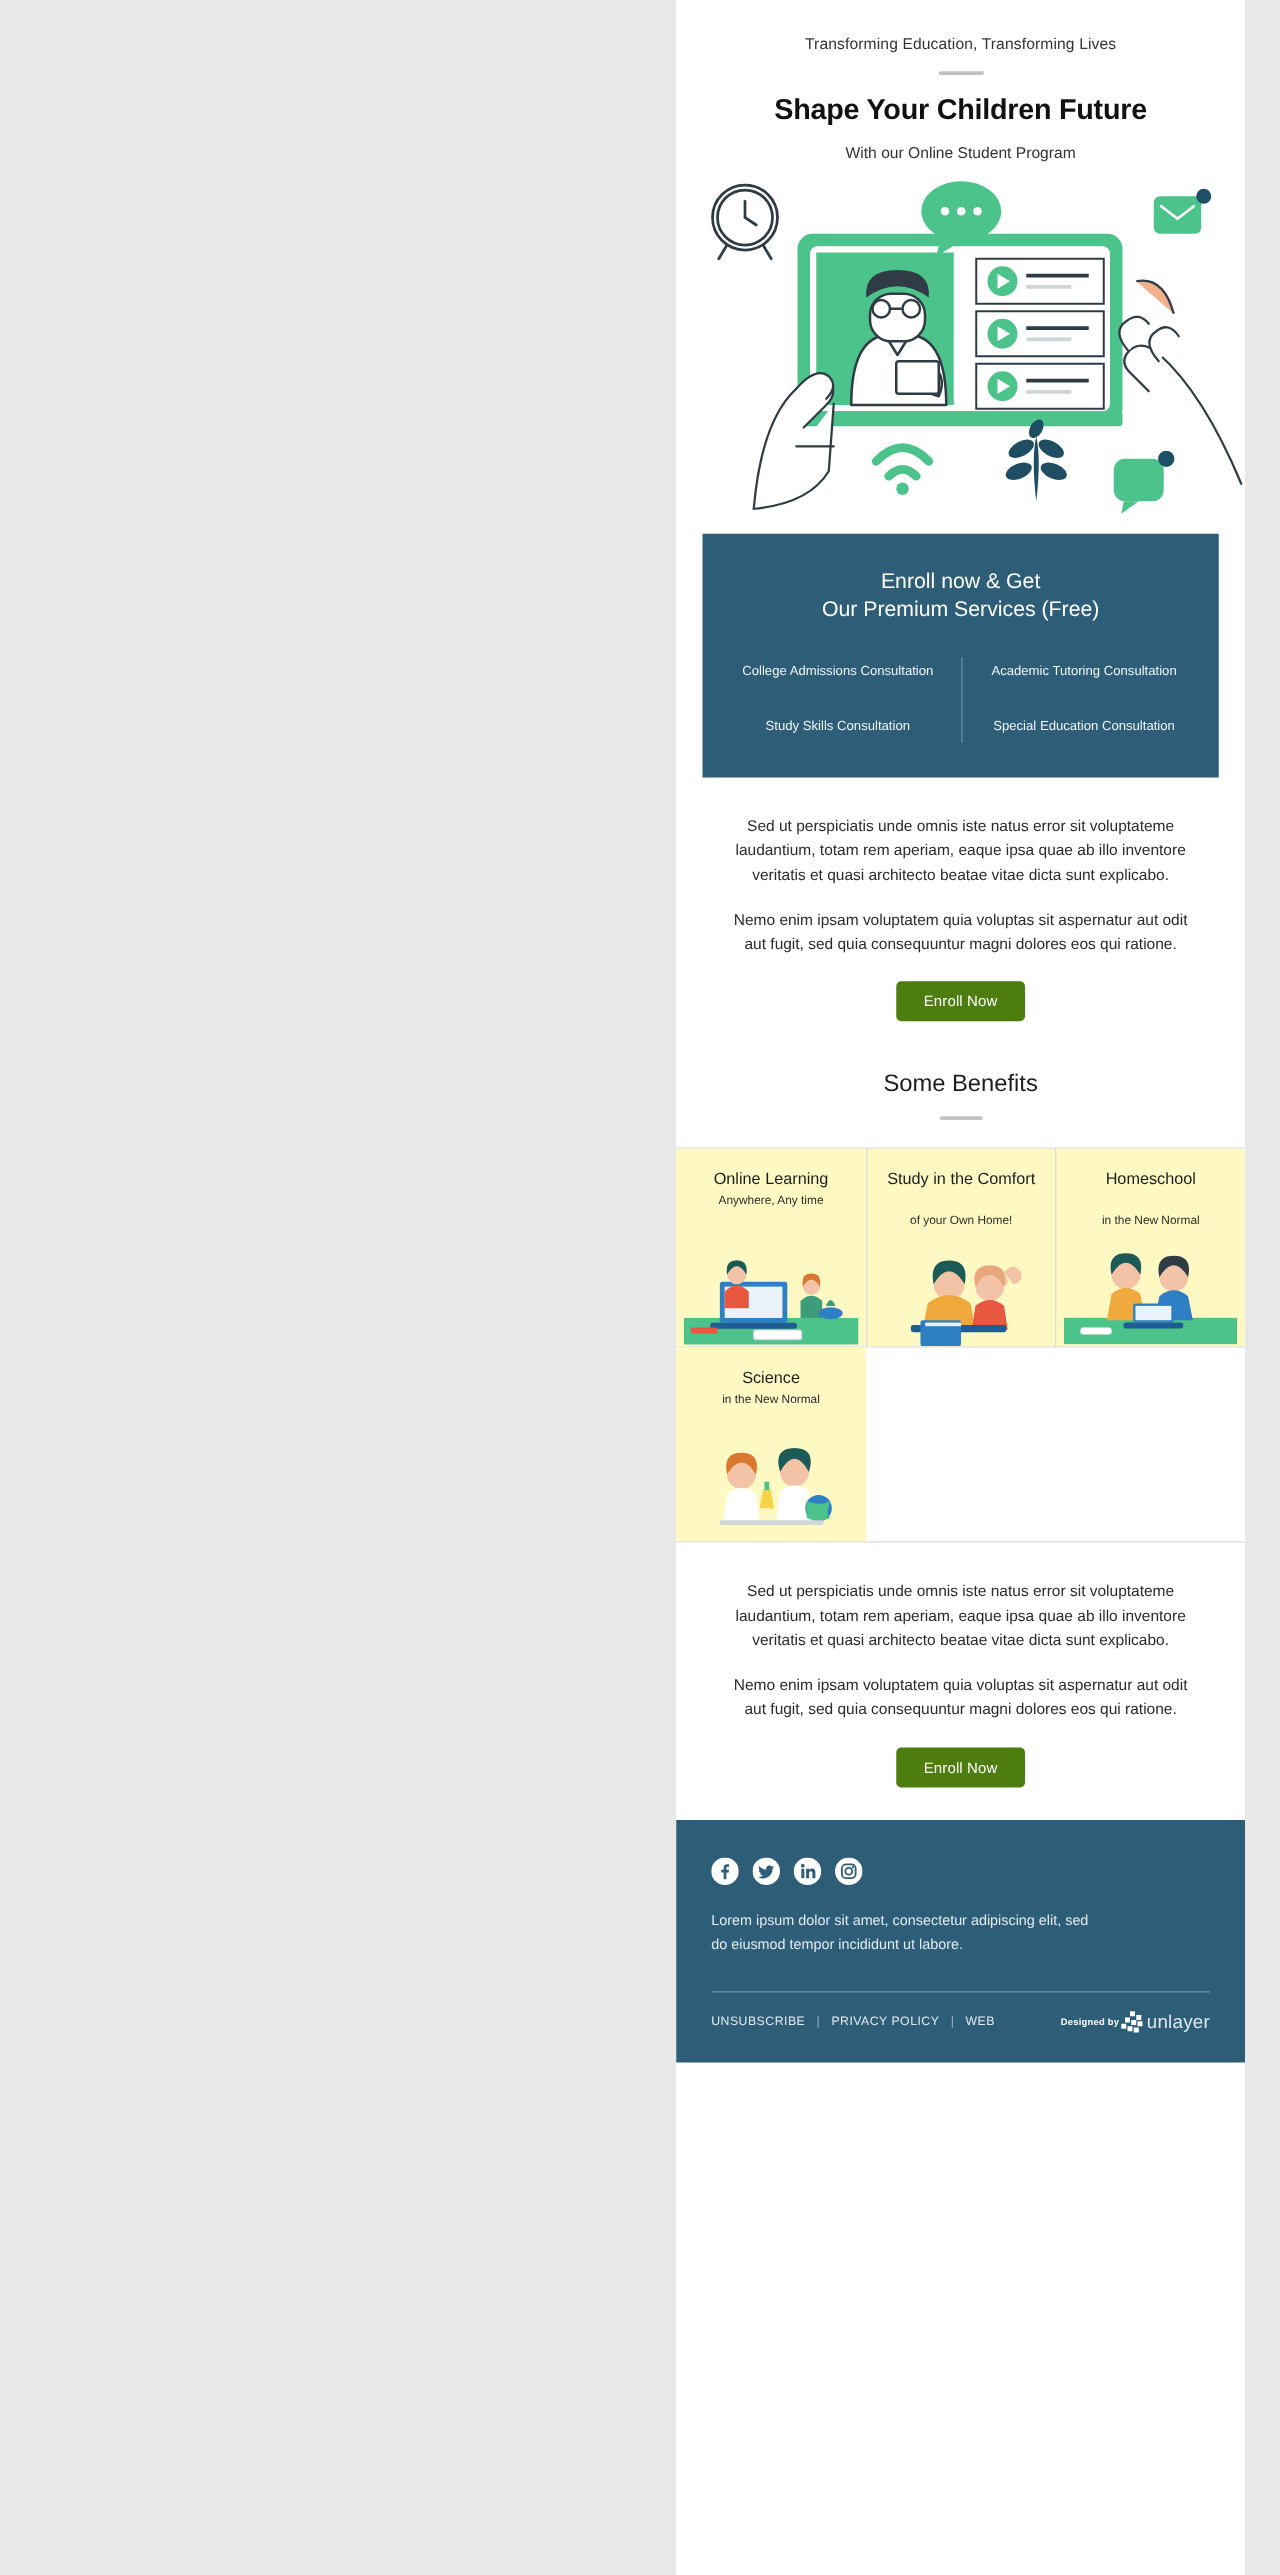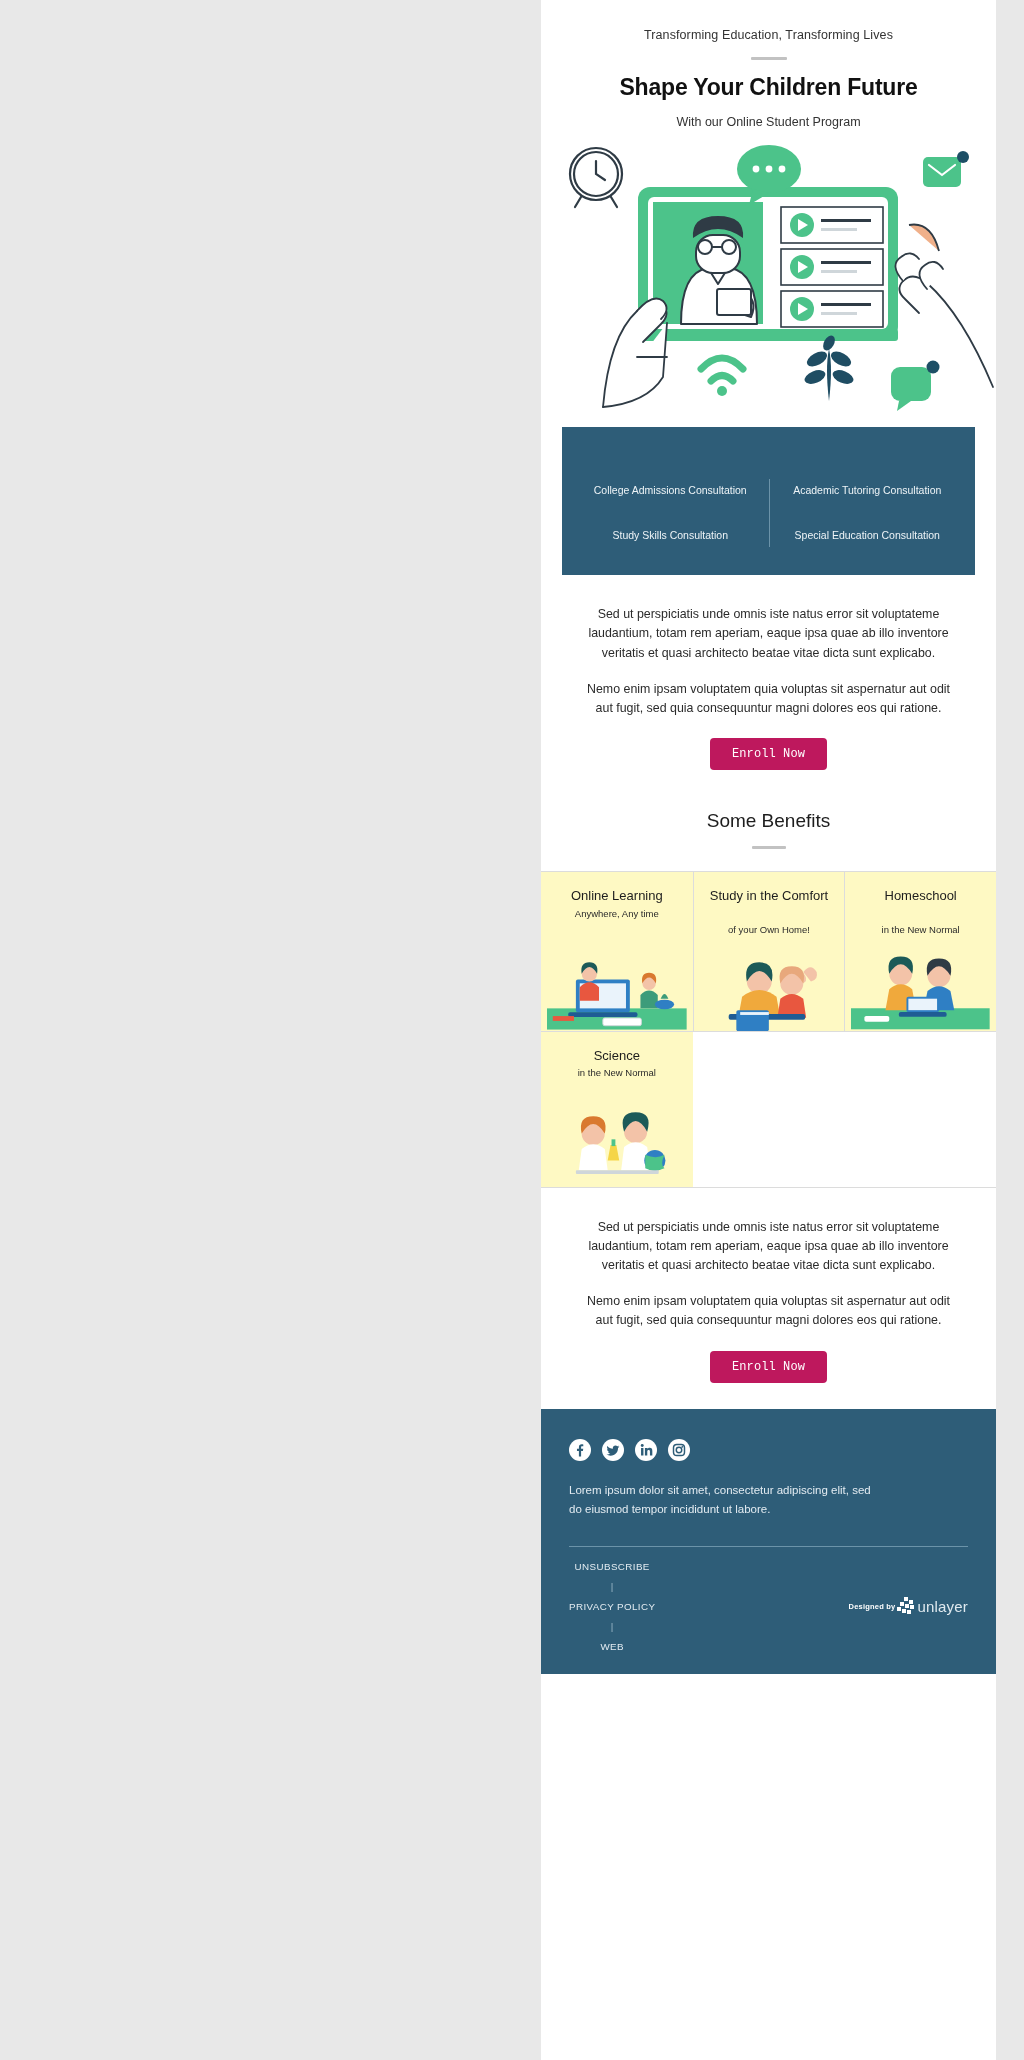--- a/index.html
+++ b/index.html
@@ -34,23 +34,23 @@
   .offer-item { font-size:10.5px; line-height:1.5; color:#eef4f7; padding:4px 0; }
   .offer-item + .offer-item { margin-top:21px; }
 
   
   .copy { padding:30px 38px 0; text-align:center; }
   .copy p { font-size:12.4px; line-height:1.55; color:#2b2b2b; margin:0 0 17px; }
   .copy p:last-child { margin-bottom:0; }
 
   .btn-row { text-align:center; padding:20px 0 0; }
   .btn {
-    display:inline-block; background:#be185d; color:#ffffff;
+    display:inline-block; background:#4d7c0f; color:#ffffff;
     font-size:12px; padding:9px 22px; border:none; border-radius:4px;
-    cursor:pointer; font-family:Liberation Mono, monospace; letter-spacing:.1px;
+    cursor:pointer; font-family:Liberation Sans, sans-serif; letter-spacing:.1px;
   }
 
   
   .sect { text-align:center; padding:40px 0 0; }
   .sect-title { font-size:19px; color:#1d1d1d; font-weight:normal; margin:0; }
   .sect-rule { width:34px; height:3px; background:#c2c2c2; margin:14px auto 0; border-radius:1px; }
 
   
   .benefits { margin-top:22px; border-top:1px solid #dcdcdc; border-bottom:1px solid #dcdcdc; }
   .brow { display:flex; }
@@ -66,21 +66,21 @@
   .bcard-art { margin-top:auto; width:100%; height:78px; position:relative; }
   .bcard-art svg { display:block; width:100%; height:100%; }
 
   
   .footer { background:#2e5d78; color:#e6eef3; padding:30px 28px 22px; margin-top:0; }
   .social { display:flex; gap:11px; align-items:center; }
   .sicon { width:22px; height:22px; display:block; cursor:pointer; }
   .foot-text { font-size:11.5px; line-height:1.7; margin-top:20px; color:#e2ebf1; }
   .foot-sep { height:1px; background:#6b93a9; margin:26px 0 14px; }
   .foot-bottom { display:flex; align-items:center; justify-content:space-between; }
-  .foot-links { display:flex; align-items:center; gap:9px; font-size:9.8px; letter-spacing:.4px; color:#e2ebf1;flex-direction:column; }
+  .foot-links { display:flex; align-items:center; gap:9px; font-size:9.8px; letter-spacing:.4px; color:#e2ebf1; }
   .foot-links a { color:#e2ebf1; text-decoration:none; cursor:pointer; }
   .foot-links .bar { color:#9ab7c7; }
   .brand { display:flex; align-items:center; gap:1px; }
   .brand-by { font-size:7.5px; font-weight:bold; color:#ffffff; letter-spacing:.2px; }
   .brand-name { font-size:15px; color:#dfe9ef; letter-spacing:.2px; }
   .brand-mark { display:block; }
 </style>
 </head>
 <body>
 
@@ -187,20 +187,24 @@
 
         <g>
           <rect x="350" y="228" width="40" height="34" rx="9" fill="#4CC38A"></rect>
           <path d="M358 262 l-2 10 l14 -10z" fill="#4CC38A"></path>
           <circle cx="392" cy="228" r="6.5" fill="#1d4f66"></circle>
         </g>
       </svg>
     </div>
 
     <div class="offer">
+      <div class="offer-title">
+        <div>Enroll now &amp; Get</div>
+        <div>Our Premium Services (Free)</div>
+      </div>
       <div class="offer-grid">
         <div class="offer-col">
           <div class="offer-item">College Admissions Consultation</div>
           <div class="offer-item">Study Skills Consultation</div>
         </div>
         <div class="offer-col">
           <div class="offer-item">Academic Tutoring Consultation</div>
           <div class="offer-item">Special Education Consultation</div>
         </div>
       </div>

